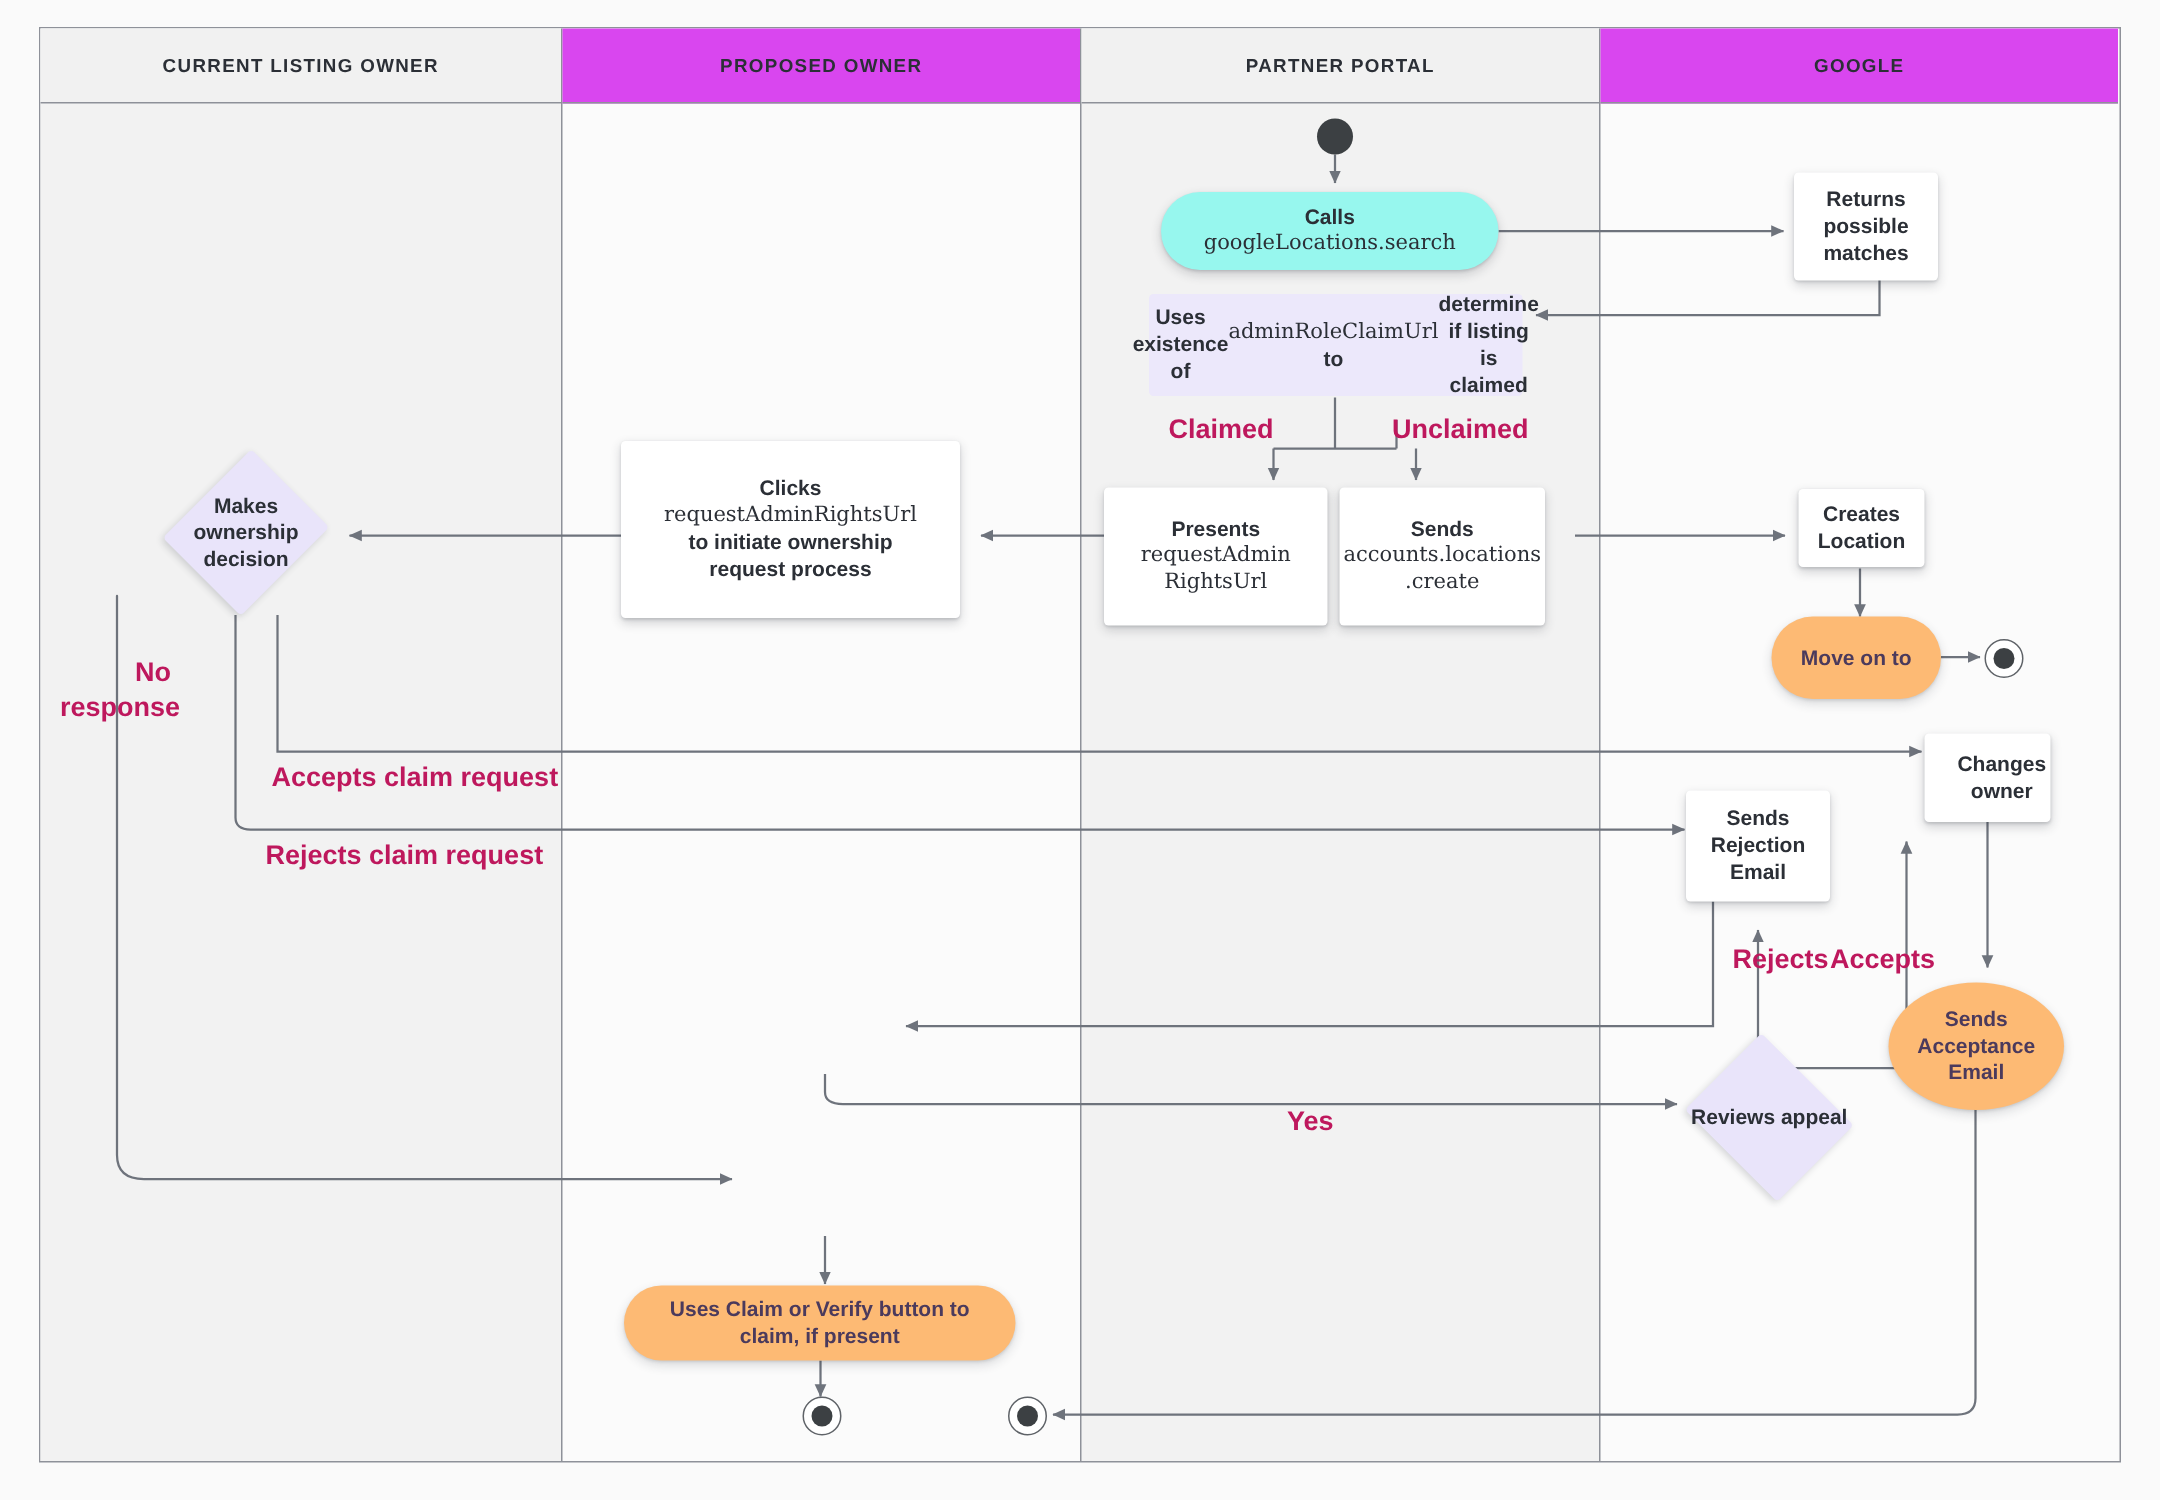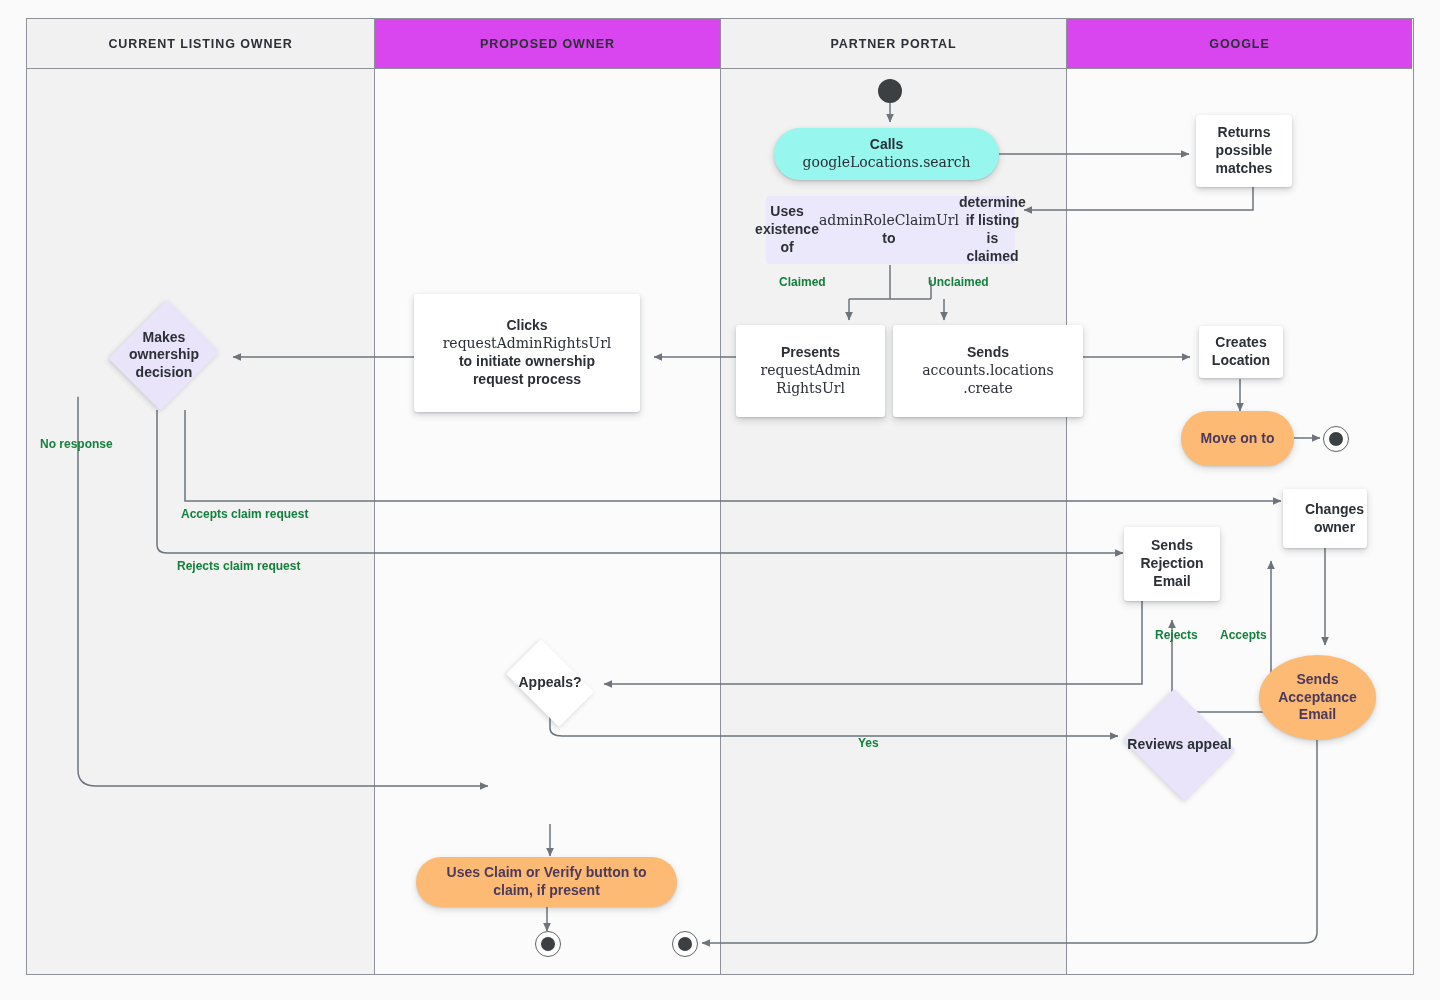--- a/index.html
+++ b/index.html
@@ -49,22 +49,22 @@
 
   
   .dot-start{position:absolute;width:24px;height:24px;border-radius:50%;
              background:#3c4043;}
   .dot-end{position:absolute;width:24px;height:24px;border-radius:50%;
            border:1.7px solid #5f6368;background:#fff;
            display:flex;align-items:center;justify-content:center;}
   .dot-end i{width:14px;height:14px;border-radius:50%;background:#3c4043;display:block;}
 
   
-  .elabel{position:absolute;font-size:12px;font-weight:700;color:#15803d;
-          background:transparent;white-space:nowrap;line-height:1.25;text-align:left;}
+  .elabel{position:absolute;font-size:18px;font-weight:700;color:#be185d;
+          background:transparent;white-space:nowrap;line-height:1.25;text-align:right;}
 </style>
 </head>
 <body>
 
 <div id="stage">
 
   <div class="lanes">
     <div class="lane alt" style="left:0;width:347px;">
       <div class="lane-head">
         <span>CURRENT LISTING OWNER</span>
@@ -157,21 +157,21 @@
     <div><span class="mono" style="font-size:14px;">adminRoleClaimUrl</span><span> to</span></div>
     <div>determine if listing is claimed</div>
   </div>
 
   <div class="node rect" style="left:736px;top:325px;width:149px;height:92px;flex-direction:column;">
     <div>Presents</div>
     <div class="mono">requestAdmin</div>
     <div class="mono">RightsUrl</div>
   </div>
 
-  <div class="node rect" style="left:893px;top:325px;width:190px;height:92px;flex-direction:column;">
+  <div class="node rect" style="left:893px;top:325px;width:137px;height:92px;flex-direction:column;">
     <div>Sends</div>
     <div class="mono">accounts.locations</div>
     <div class="mono">.create</div>
   </div>
 
   <div class="node rect" style="left:414px;top:294px;width:226px;height:118px;flex-direction:column;">
     <div>Clicks</div>
     <div class="mono">requestAdminRightsUrl</div>
     <div>to initiate ownership</div>
     <div>request process</div>
@@ -204,24 +204,20 @@
 
   <div class="node pill-pink" style="left:1259px;top:655px;width:117px;height:85px;border-radius:50%;color:#4b3a5c;">
     <span>Sends Acceptance Email</span>
   </div>
 
   <div class="dia lav" style="left:1118px;top:694px;width:123px;height:102px;">
     <div class="shp"></div>
     <div class="lbl">Reviews appeal</div>
   </div>
 
-  <div class="dia white" style="left:497px;top:648px;width:106px;height:70px;">
-    <div class="shp"></div>
-    <div class="lbl">Appeals?</div>
-  </div>
 
 
   <div class="node pill-pink" style="left:416px;top:857px;width:261px;height:50px;flex-direction:column;color:#4b3a5c;">
     <div>Uses Claim or Verify button to</div>
     <div>claim, if present</div>
   </div>
 
   <div class="dot-end" style="left:535px;top:931px;">
       <i></i>
     </div>

